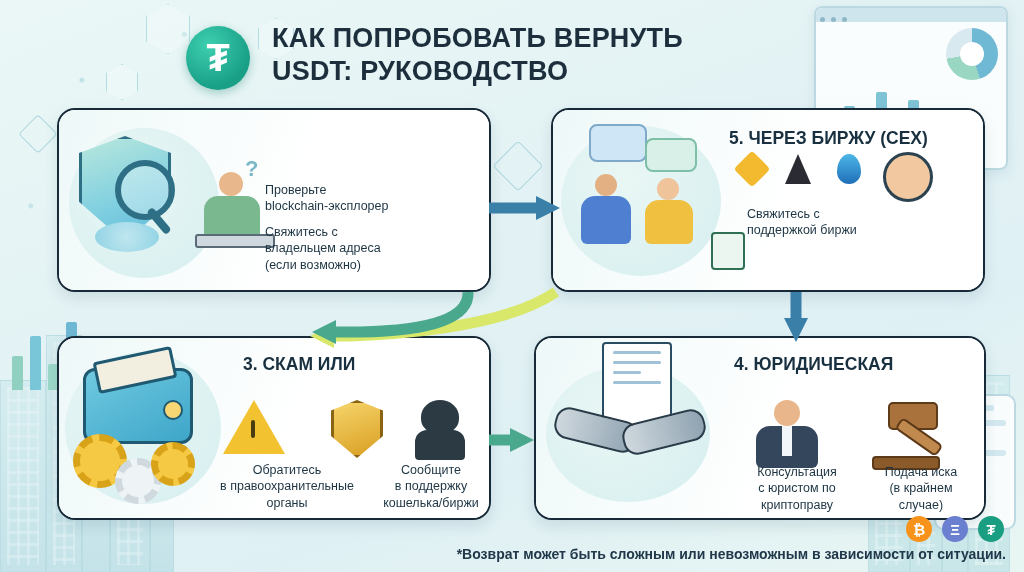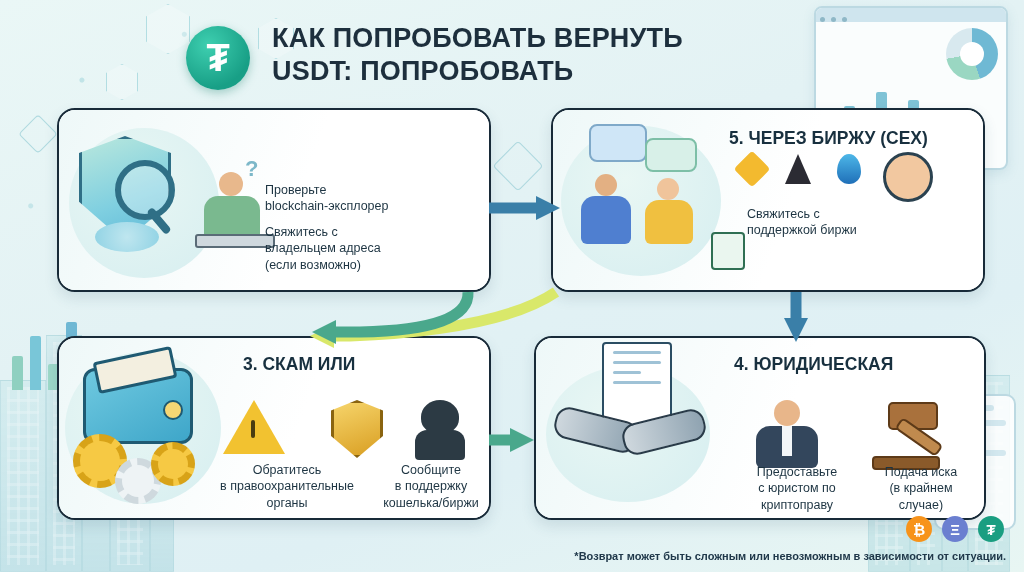--- a/index.html
+++ b/index.html
@@ -149,21 +149,21 @@
 
   .card-bgwash { position: absolute; inset: 0; background: linear-gradient(110deg,#eef8f8 0%, #ffffff 55%); }
 
   
   .arrow { position: absolute; }
 
   
   .footnote {
     position: absolute;
     right: 18px; bottom: 10px;
-    font-size: 11px;
+    font-size: 14px;
     font-weight: bold;
     color: #20384a;
   }
   .coin-row { position: absolute; right: 20px; bottom: 30px; display: flex; gap: 10px; }
   .coin {
     width: 26px; height: 26px; border-radius: 50%;
     display: flex; align-items:center; justify-content:center;
     color: #fff; font-size: 15px; font-weight: bold;
   }
   .coin.btc { background: #f7931a; }
@@ -291,21 +291,21 @@
       <div class="line"></div>
     </div>
   </div>
 
   <div class="logo-tether">
     <span>₮</span>
   </div>
 
   <div class="title">
     <div>КАК ПОПРОБОВАТЬ ВЕРНУТЬ</div>
-    <div>USDT: ПОПРОБОВАТЬ</div>
+    <div>USDT: РУКОВОДСТВО</div>
   </div>
 
   <div class="card" id="card1">
     <div class="card-bgwash"></div>
     <div class="card-inner">
 
       <div class="circle-bg" style="left:10px; top:18px; width:150px; height:150px;"></div>
       <div class="shield" style="left:20px; top:26px;"></div>
       <div class="magnifier-ring" style="left:56px; top:50px; width:48px; height:48px;"></div>
       <div class="magnifier-handle" style="left:96px; top:96px;"></div>
@@ -400,21 +400,21 @@
       </div>
 
       <div class="person-head" style="left:238px; top:62px; width:26px; height:26px; background:#e8b68a;"></div>
       <div class="person-body" style="left:220px; top:88px; width:62px; height:42px; background:#33465c;"></div>
       <div style="position:absolute; left:246px; top:88px; width:10px; height:30px; background:#f3f6f8;"></div>
 
       <div class="gavel-head" style="left:352px; top:64px;"></div>
       <div class="gavel-handle" style="left:358px; top:92px;"></div>
       <div style="position:absolute; left:336px; top:118px; width:64px; height:10px; background:#8a5a2a; border:2.5px solid #5d3a18; border-radius:4px;"></div>
 
-      <div class="bullet center" style="left:196px; top:126px; width:130px; white-space:pre-line;">Предоставьте
+      <div class="bullet center" style="left:196px; top:126px; width:130px; white-space:pre-line;">Консультация
 с юристом по
 криптоправу</div>
       <div class="bullet center" style="left:330px; top:126px; width:110px; white-space:pre-line;">Подача иска
 (в крайнем
 случае)</div>
     </div>
   </div>
 
   <svg class="arrow" style="left:0; top:0;" width="1024" height="572">
     <g>

